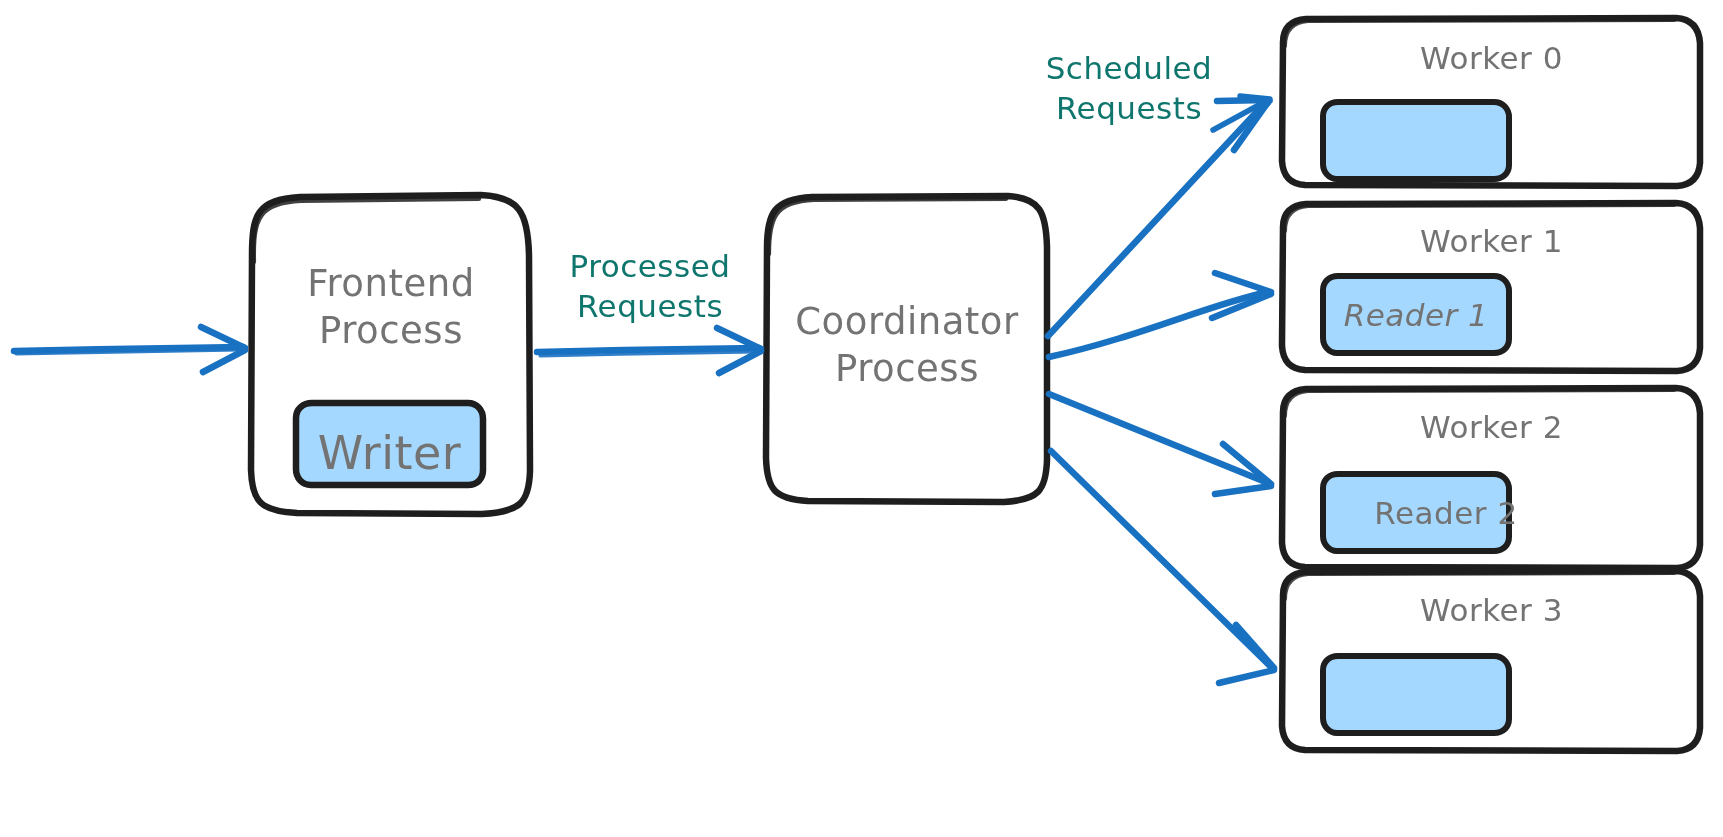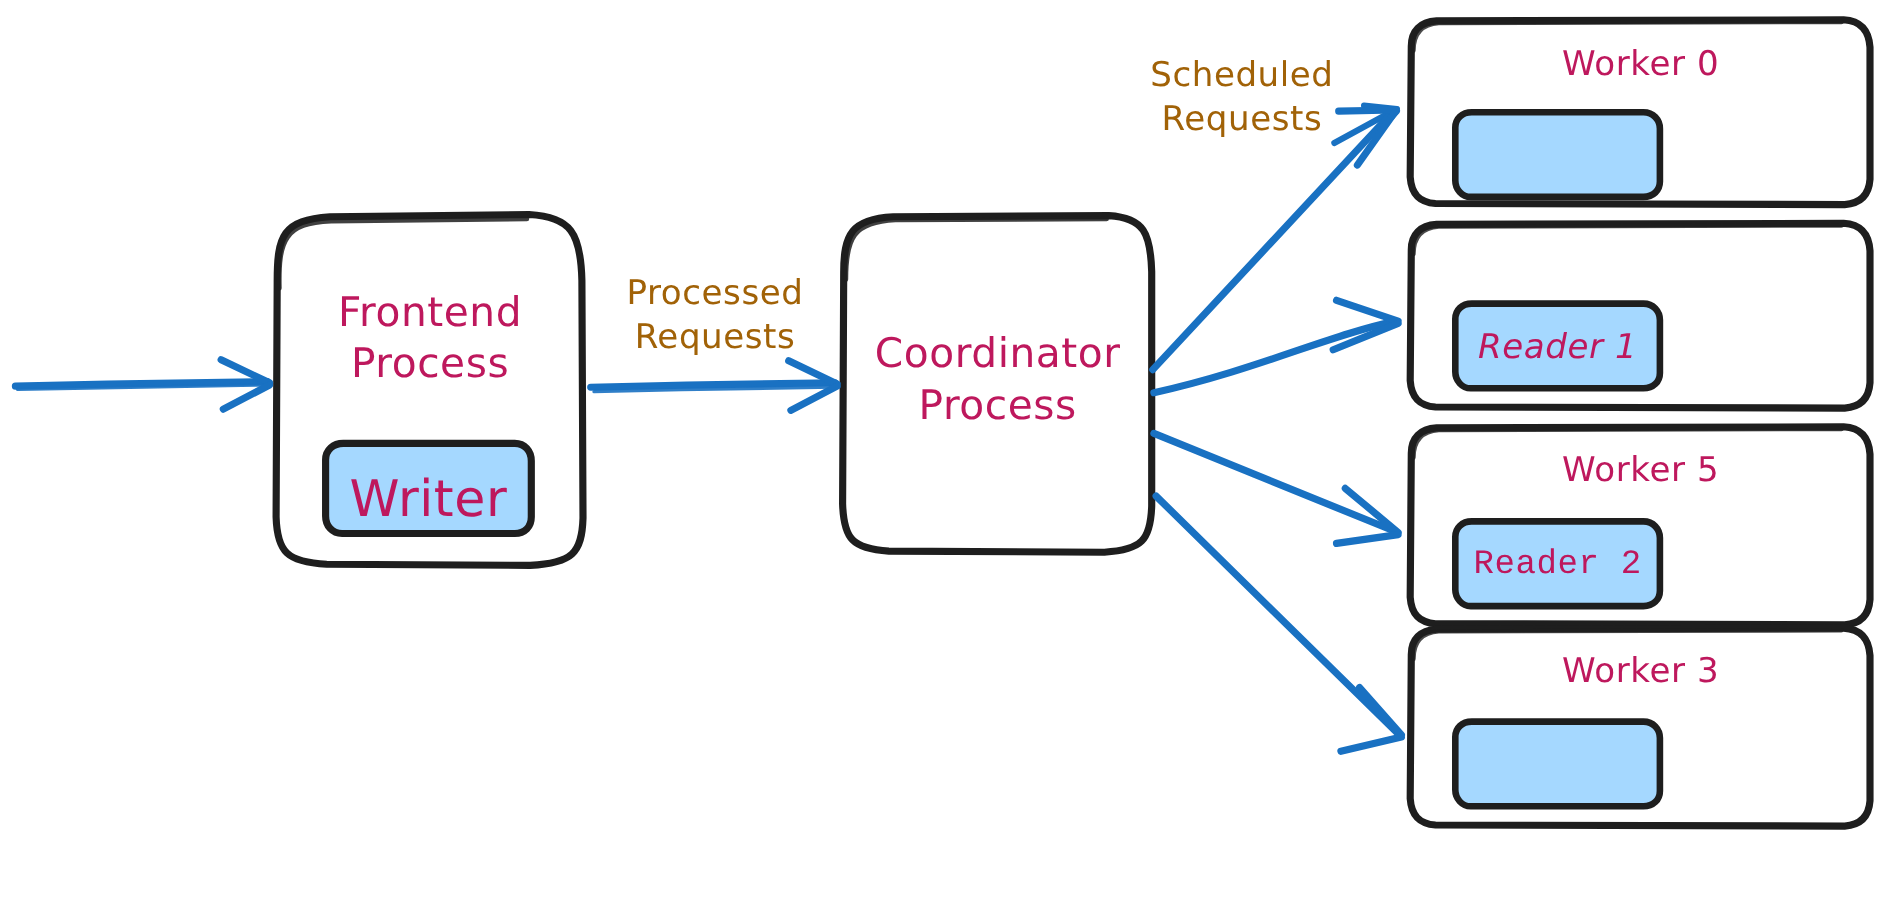--- a/index.html
+++ b/index.html
@@ -18,32 +18,32 @@
   svg.layer {
     position: absolute;
     top: 0;
     left: 0;
     width: 1723px;
     height: 837px;
   }
   .node-label {
     position: absolute;
     text-align: center;
-    color: #be185d;
+    color: #737373;
     font-family: "DejaVu Sans", sans-serif;
     font-weight: 400;
     letter-spacing: 0.5px;
     line-height: 1.28;
     white-space: pre-line;
     pointer-events: none;
   }
   .edge-label {
     position: absolute;
     text-align: center;
-    color: #a16207;
+    color: #0f766e;
     font-family: "DejaVu Sans", sans-serif;
     font-weight: 400;
     letter-spacing: 0.5px;
     line-height: 1.3;
     white-space: pre-line;
     pointer-events: none;
   }
   .process-title { font-size: 37px; }
   .sub-title { font-size: 46px; }
   .worker-title { font-size: 31px; }
@@ -163,24 +163,25 @@
   <div class="node-label process-title" style="left:252px; top:260px; width:278px;">Frontend
 Process</div>
 
   <div class="node-label sub-title" style="left:296px; top:424px; width:187px;">Writer</div>
 
   <div class="node-label process-title" style="left:757px; top:298px; width:300px;">Coordinator
 Process</div>
 
   <div class="node-label worker-title" style="left:1283px; top:39px; width:417px;">Worker 0</div>
 
+  <div class="node-label worker-title" style="left:1283px; top:222px; width:417px;">Worker 1</div>
   <div class="node-label reader-title" style="left:1323px; top:296px; width:186px;font-style:italic;">Reader 1</div>
 
-  <div class="node-label worker-title" style="left:1283px; top:408px; width:417px;">Worker 5</div>
-  <div class="node-label reader-title" style="left:1323px; top:494px; width:186px;font-family:Liberation Mono, monospace;">Reader 2</div>
+  <div class="node-label worker-title" style="left:1283px; top:408px; width:417px;">Worker 2</div>
+  <div class="node-label reader-title" style="left:1353px; top:494px; width:186px;">Reader 2</div>
 
   <div class="node-label worker-title" style="left:1283px; top:591px; width:417px;">Worker 3</div>
 
 
   <div class="edge-label" style="left:544px; top:246px; width:212px;">Processed
 Requests</div>
 
   <div class="edge-label" style="left:1029px; top:48px; width:200px;">Scheduled
 Requests</div>
 

